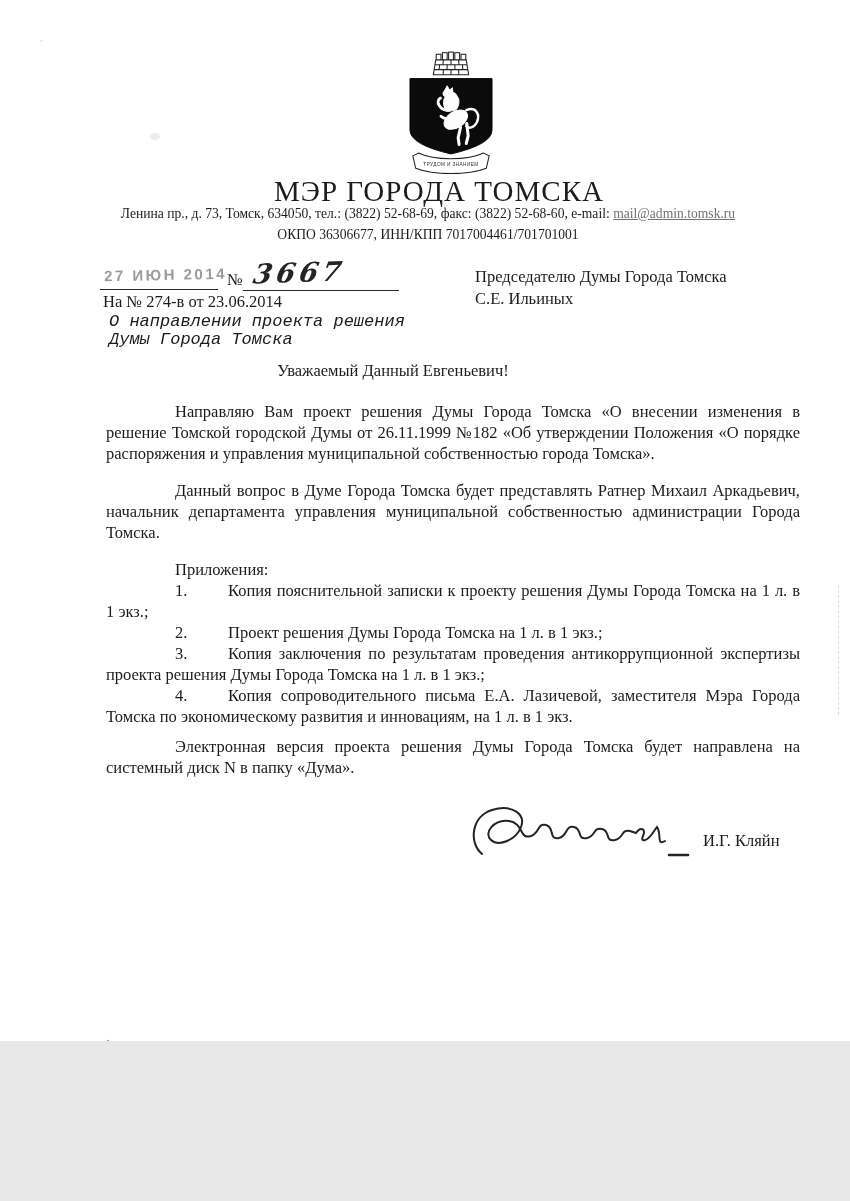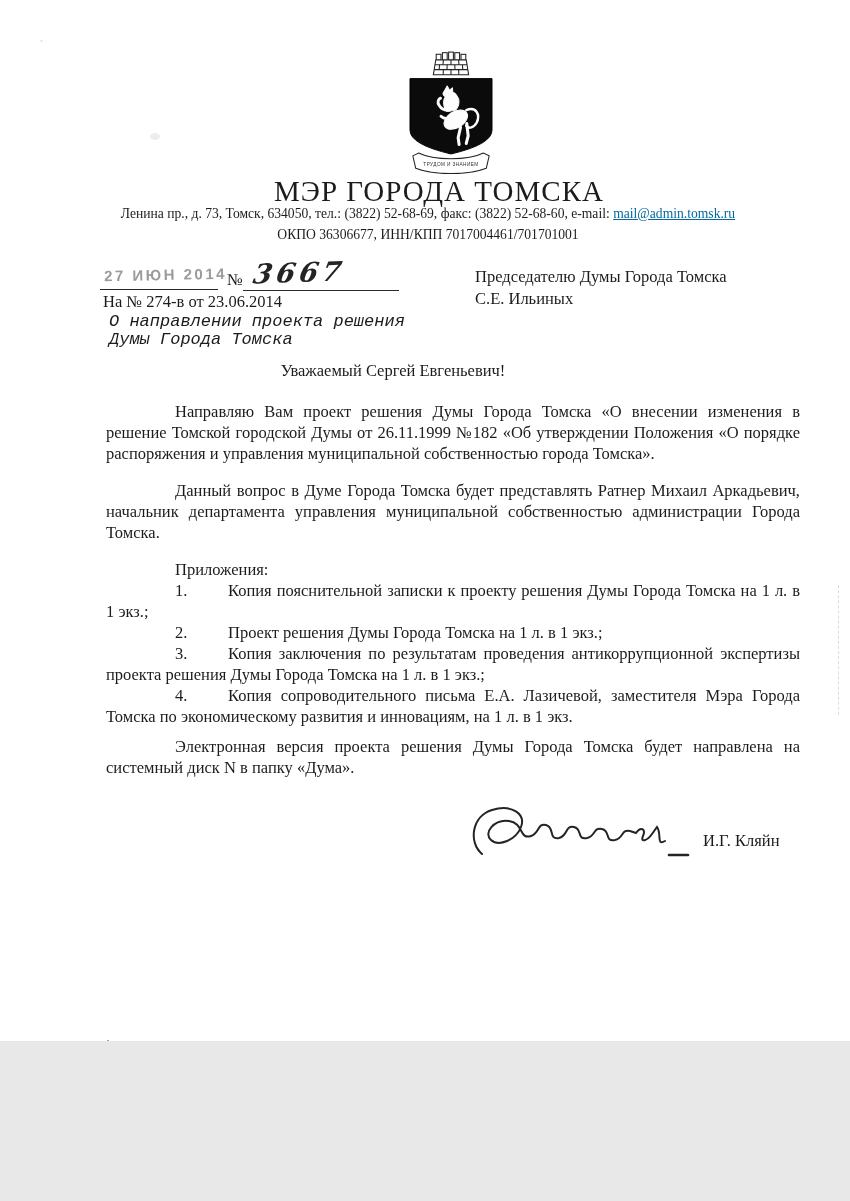--- a/index.html
+++ b/index.html
@@ -12,21 +12,21 @@
   .arms{position:absolute;left:403px;top:50px;width:96px;height:124px;}
   .doc-title{
     position:absolute;left:0;top:175px;width:850px;text-align:center;
     font-size:29px;letter-spacing:1px;transform:translateX(14px);
     font-weight:400;
   }
   .addr-line{
     position:absolute;left:0;top:206px;width:850px;text-align:center;
     font-size:13.6px;transform:translateX(3px);
   }
-  .addr-line a{color:#0369a1;text-decoration:underline;}
+  .addr-line a{color:#737373;text-decoration:underline;}
   .codes-line{
     position:absolute;left:0;top:227px;width:850px;text-align:center;
     font-size:13.6px;transform:translateX(3px);
   }
   
   .stamp-date{
     position:absolute;left:104px;top:266px;
     font-family:"Liberation Sans", sans-serif;font-size:15px;font-weight:600;
     color:#9b9b9b;letter-spacing:2.5px;transform:rotate(-1.2deg);
     white-space:nowrap;
@@ -135,21 +135,21 @@
   <div class="subject">
     <div>О направлении проекта решения</div>
     <div>Думы Города Томска</div>
   </div>
 
   <div class="recipient">
     <div>Председателю Думы Города Томска</div>
     <div>С.Е. Ильиных</div>
   </div>
 
-  <div class="salutation">Уважаемый Сергей Евгеньевич!</div>
+  <div class="salutation">Уважаемый Данный Евгеньевич!</div>
 
   <p class="para p1">Направляю Вам проект решения Думы Города Томска «О внесении изменения в решение Томской городской Думы от 26.11.1999 №182 «Об утверждении Положения «О порядке распоряжения и управления муниципальной собственностью города Томска».</p>
   <p class="para p2">Данный вопрос в Думе Города Томска будет представлять Ратнер Михаил Аркадьевич, начальник департамента управления муниципальной собственностью администрации Города Томска.</p>
 
   <p class="para attach-h">Приложения:</p>
 
   <p class="para it1"><span class="num-cell">1.</span><span>Копия пояснительной записки к проекту решения Думы Города Томска на 1 л. в 1 экз.;</span></p>
   <p class="para it2"><span class="num-cell">2.</span><span>Проект решения Думы Города Томска на 1 л. в 1 экз.;</span></p>
   <p class="para it3"><span class="num-cell">3.</span><span>Копия заключения по результатам проведения антикоррупционной экспертизы проекта решения Думы Города Томска на 1 л. в 1 экз.;</span></p>
   <p class="para it4"><span class="num-cell">4.</span><span>Копия сопроводительного письма Е.А. Лазичевой, заместителя Мэра Города Томска по экономическому развития и инновациям, на 1 л. в 1 экз.</span></p>

